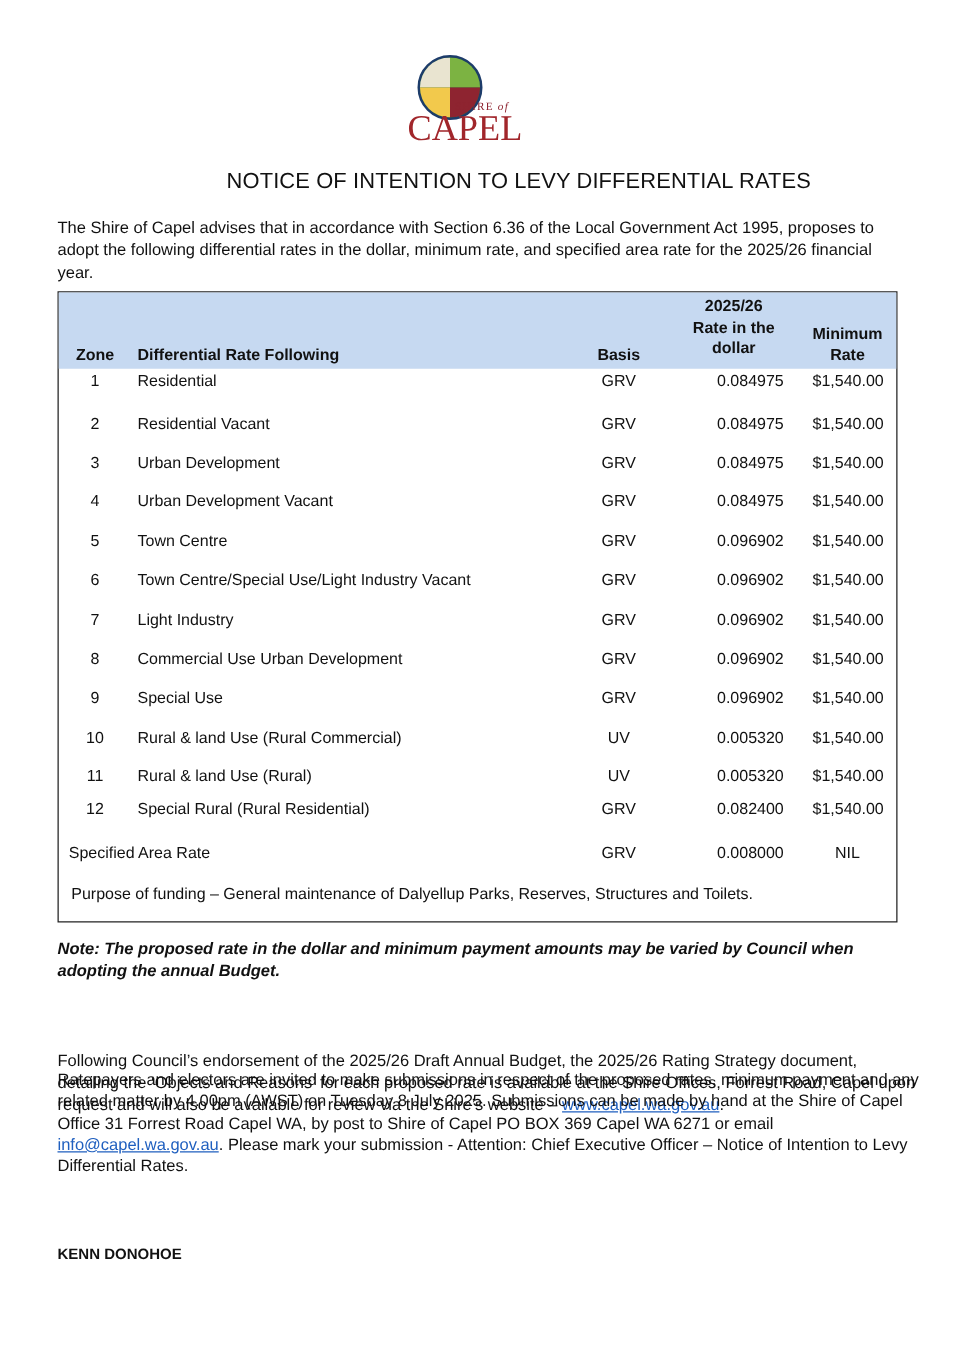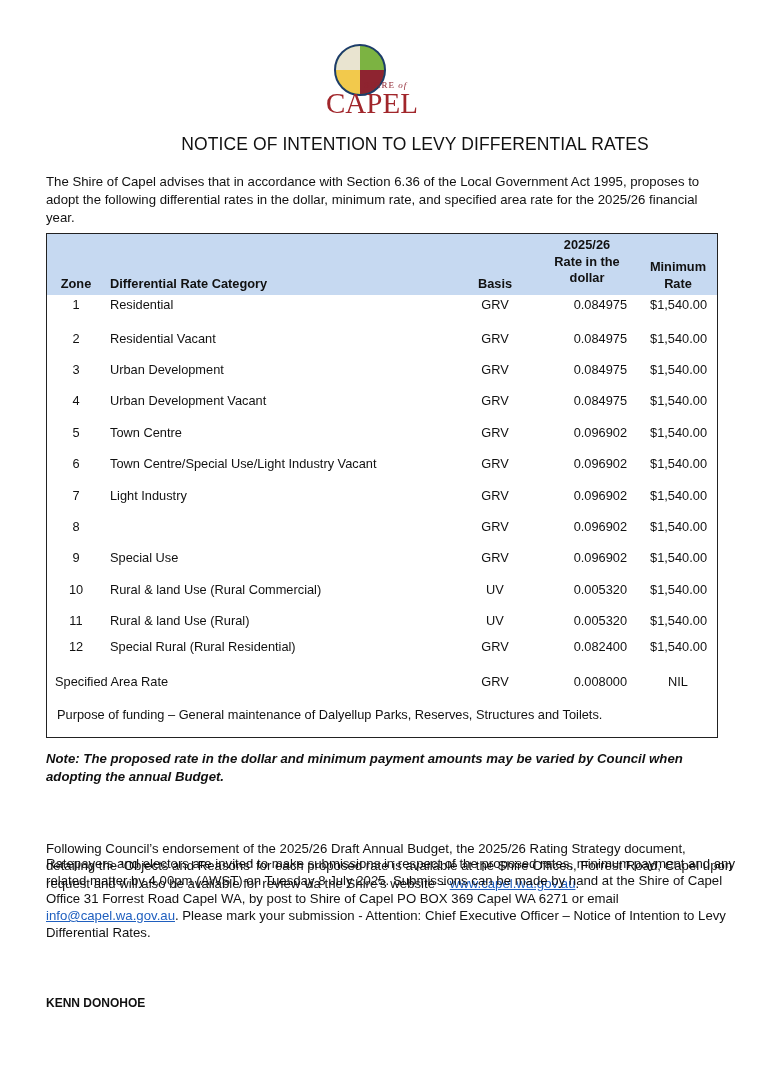--- a/index.html
+++ b/index.html
@@ -57,21 +57,21 @@
   </div>
   <div class="logo-capel">CAPEL</div>
 </div>
 
 <div class="title">NOTICE OF INTENTION TO LEVY DIFFERENTIAL RATES</div>
 <div class="intro">The Shire of Capel advises that in accordance with Section 6.36 of the Local Government Act 1995, proposes to adopt the following differential rates in the dollar, minimum rate, and specified area rate for the 2025/26 financial year.</div>
 
 <div class="table-box">
   <div class="thead">
     <div class="th" style="left:8px;width:42px;text-align:center;top:42px;">Zone</div>
-    <div class="th" style="left:63px;top:42px;">Differential Rate Category</div>
+    <div class="th" style="left:63px;top:42px;">Differential Rate Following</div>
     <div class="th" style="left:425px;width:46px;text-align:center;top:42px;">Basis</div>
     <div class="th" style="left:492px;width:96px;text-align:center;top:3px;">
       <div>2025/26</div>
       <div>Rate in the</div>
       <div>dollar</div>
     </div>
     <div class="th" style="left:592px;width:78px;text-align:center;top:25px;">
       <div>Minimum</div>
       <div>Rate</div>
     </div>
@@ -121,20 +121,21 @@
   </div>
   <div class="row" style="top:253px;">
     <span class="c-zone">7</span>
     <span class="c-cat">Light Industry</span>
     <span class="c-basis">GRV</span>
     <span class="c-rate">0.096902</span>
     <span class="c-min">$1,540.00</span>
   </div>
   <div class="row" style="top:284px;">
     <span class="c-zone">8</span>
+    <span class="c-cat">Commercial Use Urban Development</span>
     <span class="c-basis">GRV</span>
     <span class="c-rate">0.096902</span>
     <span class="c-min">$1,540.00</span>
   </div>
   <div class="row" style="top:315px;">
     <span class="c-zone">9</span>
     <span class="c-cat">Special Use</span>
     <span class="c-basis">GRV</span>
     <span class="c-rate">0.096902</span>
     <span class="c-min">$1,540.00</span>

